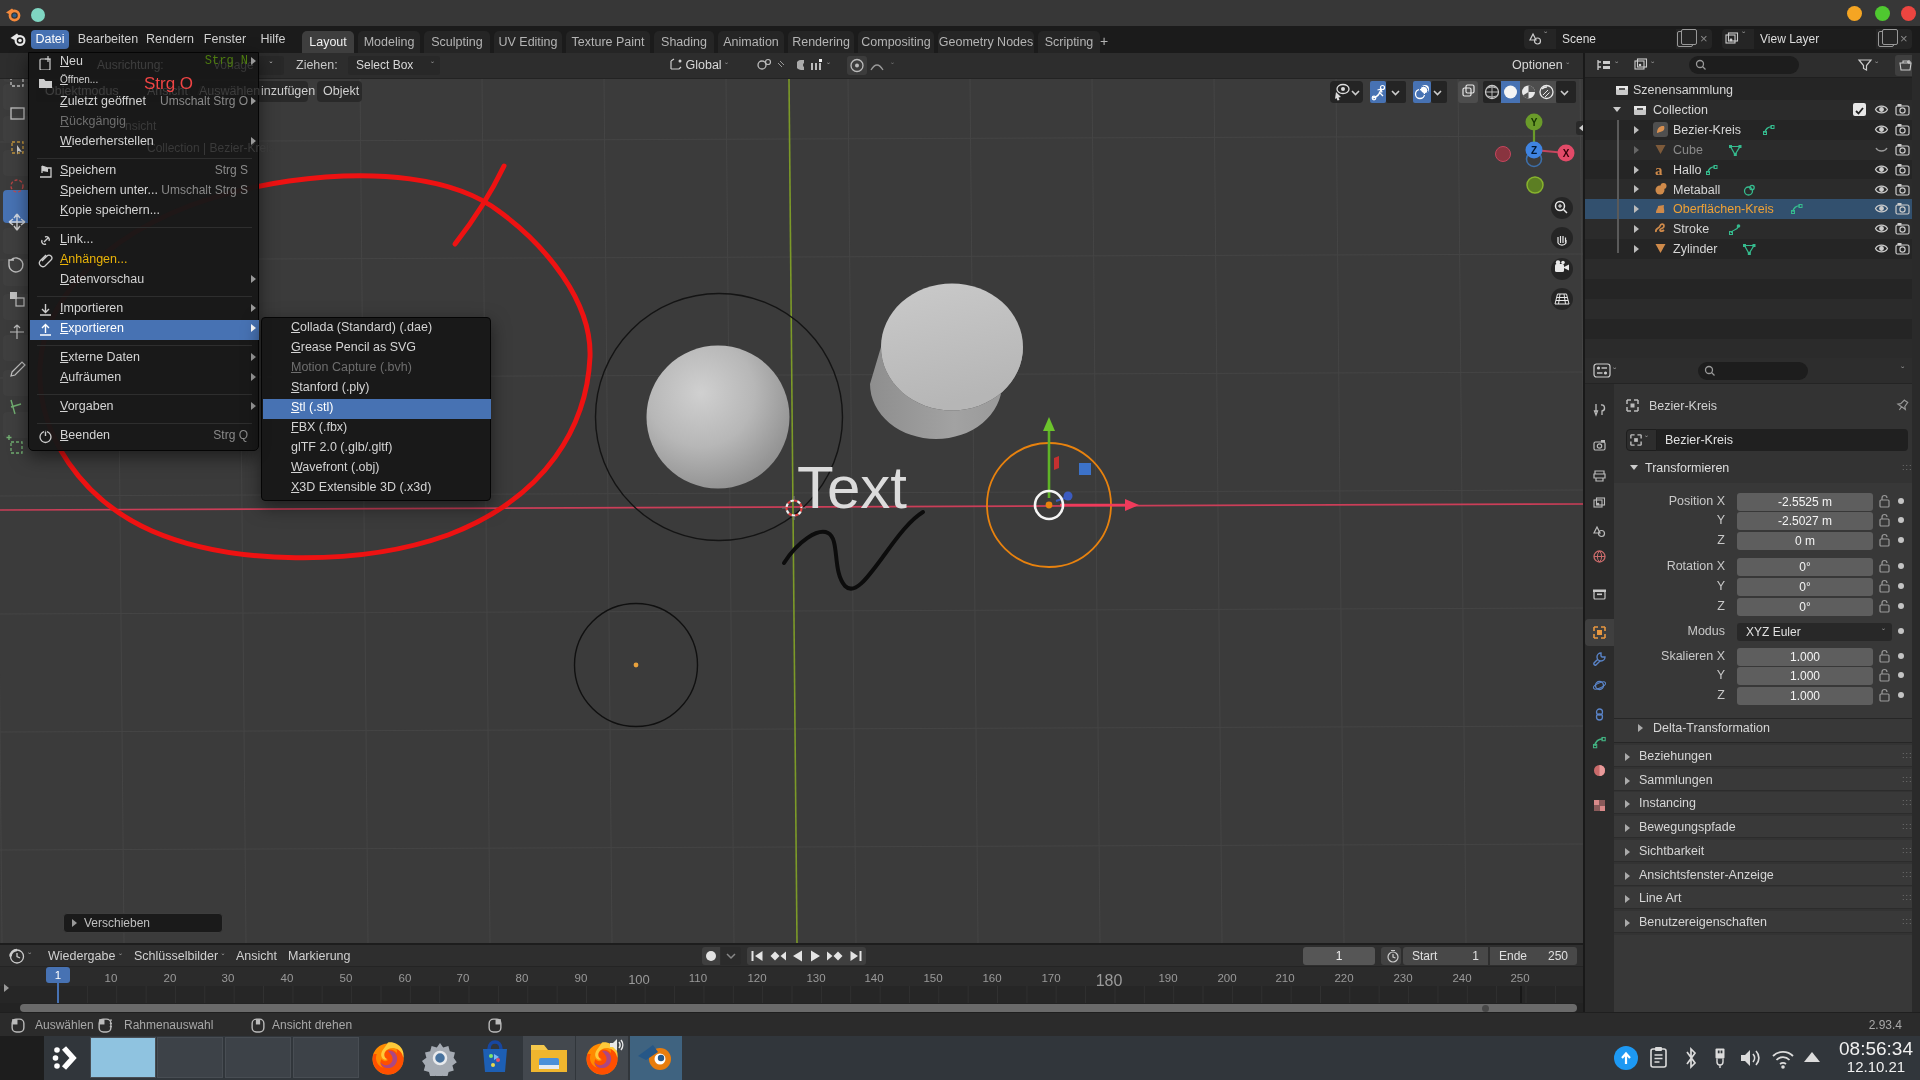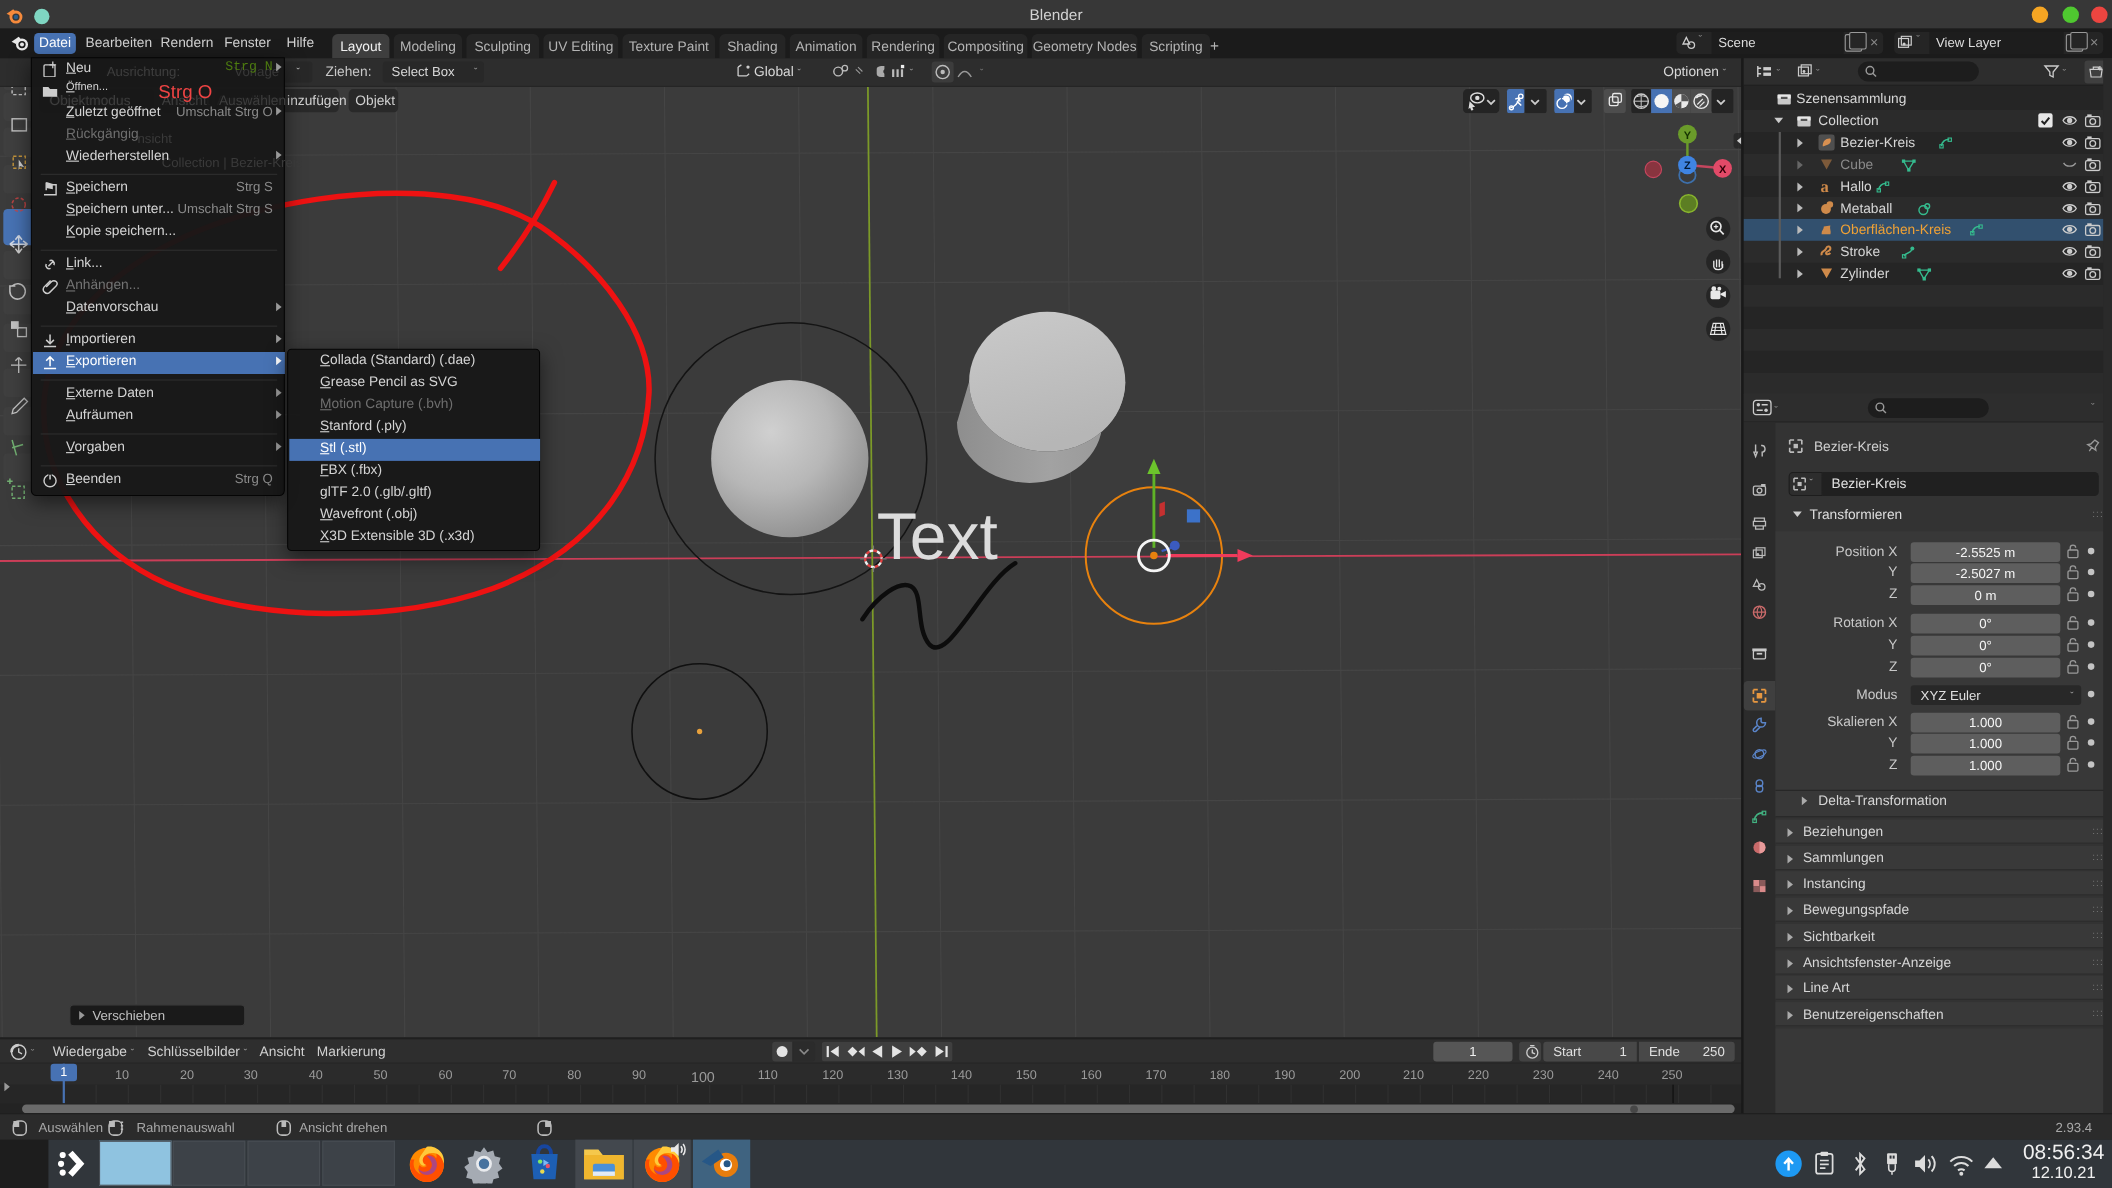--- a/index.html
+++ b/index.html
@@ -9,21 +9,20 @@
 .trl{position:absolute;width:0;height:0;border-top:5px solid transparent;border-bottom:5px solid transparent;border-right:6px solid #ccc;}
 </style></head><body>
 <div class="abs" style="left:0;top:0;width:1920px;height:1080px;">
 <div class="abs" style="left:0;top:0;width:1920px;height:26px;background:#373737;">
 <svg class="abs" style="left:5px;top:7px" width="16" height="15" viewBox="0 0 16 15">
         <circle cx="9.5" cy="8.5" r="4.6" fill="none" stroke="#f58a3c" stroke-width="2.6"></circle>
         <circle cx="9.5" cy="8.5" r="2" fill="#2b5d8a"></circle>
         <path d="M1 5.5 L7 1.5 L9.5 4 L5 7.5 Z" fill="#f58a3c"></path>
       </svg>
 <div class="abs" style="left:31px;top:8px;width:14px;height:14px;border-radius:50%;background:#7fd6c2;"></div>
-<div class="abs" style="left:0;top:5px;width:1920px;text-align:center;font-size:14px;color:#d2d2d2;">Blender</div>
 <div class="abs" style="left:1847px;top:6px;width:15px;height:15px;border-radius:50%;background:#f5a523;"></div>
 <div class="abs" style="left:1875px;top:6px;width:15px;height:15px;border-radius:50%;background:#4fc830;"></div>
 <div class="abs" style="left:1901px;top:6px;width:15px;height:15px;border-radius:50%;background:#ec4540;"></div>
 </div>
 <div class="abs" style="left:0;top:26px;width:1920px;height:27px;background:#1b1b1b;">
 <svg class="abs" style="left:9px;top:6px" width="18" height="15" viewBox="0 0 18 15">
         <circle cx="11" cy="8.5" r="4.4" fill="none" stroke="#e8e8e8" stroke-width="2.2"></circle>
         <circle cx="11" cy="8.5" r="1.8" fill="#e8e8e8"></circle>
         <path d="M1.5 6 L8 1.5 L10.5 4.2 L5.5 8 Z" fill="#e8e8e8"></path>
       </svg>
@@ -330,21 +329,21 @@
 <div class="abs" style="left:31px;top:130px;font-size:12.5px;color:#d4d4d4;white-space:nowrap;"><span style="text-decoration:underline">S</span>peichern unter...</div>
 <div class="abs" style="left:60px;top:130px;width:159px;text-align:right;font-size:12px;color:#8a8a8a;">Umschalt Strg S</div>
 <div class="abs" style="left:31px;top:150px;font-size:12.5px;color:#d4d4d4;white-space:nowrap;"><span style="text-decoration:underline">K</span>opie speichern...</div>
 <svg class="abs" style="left:9px;top:180px" width="15" height="15" viewBox="0 0 15 15">
         <path d="M6 9 L10 5 M4 7 a3 3 0 0 0 4 4 M11 8 a3 3 0 0 0 -4 -4" fill="none" stroke="#ccc" stroke-width="1.4"></path>
       </svg>
 <div class="abs" style="left:31px;top:179px;font-size:12.5px;color:#d4d4d4;white-space:nowrap;"><span style="text-decoration:underline">L</span>ink...</div>
 <svg class="abs" style="left:9px;top:200px" width="15" height="15" viewBox="0 0 15 15">
         <path d="M4 8 L9 3 a2.5 2.5 0 0 1 4 4 L7 13 a3.6 3.6 0 0 1 -5 -5 L8 2" fill="none" stroke="#ccc" stroke-width="1.3"></path>
       </svg>
-<div class="abs" style="left:31px;top:199px;font-size:12.5px;color:#737373;white-space:nowrap;"><span style="text-decoration:underline">A</span>nhängen...</div>
+<div class="abs" style="left:31px;top:199px;font-size:12.5px;color:#eab308;white-space:nowrap;"><span style="text-decoration:underline">A</span>nhängen...</div>
 <div class="abs" style="left:31px;top:219px;font-size:12.5px;color:#d4d4d4;white-space:nowrap;"><span style="text-decoration:underline">D</span>atenvorschau</div>
 <div class="trr" style="left:222px;top:222px;border-left-color:#999;"></div>
 <svg class="abs" style="left:9px;top:249px" width="15" height="15" viewBox="0 0 15 15">
         <path d="M7.5 2 L7.5 10 M4 7 L7.5 10.5 L11 7 M2 13 L13 13" stroke="#ccc" stroke-width="1.4" fill="none"></path>
       </svg>
 <div class="abs" style="left:31px;top:248px;font-size:12.5px;color:#d4d4d4;white-space:nowrap;"><span style="text-decoration:underline">I</span>mportieren</div>
 <div class="trr" style="left:222px;top:251px;border-left-color:#999;"></div>
 <div class="abs" style="left:1px;top:267px;width:229px;height:20px;background:#4772b3;"></div>
 <svg class="abs" style="left:9px;top:269px" width="15" height="15" viewBox="0 0 15 15">
         <path d="M7.5 11 L7.5 3 M4 6 L7.5 2.5 L11 6 M2 13 L13 13" stroke="#fff" stroke-width="1.4" fill="none"></path>
@@ -834,21 +833,21 @@
         <span class="abs" style="left:502px;width:40px;text-align:center;font-size:11.5px;color:#9a9a9a;">80</span>
         <span class="abs" style="left:561px;width:40px;text-align:center;font-size:11.5px;color:#9a9a9a;">90</span>
         <span class="abs" style="left:619px;width:40px;text-align:center;font-size:13px;color:#9a9a9a;">100</span>
         <span class="abs" style="left:678px;width:40px;text-align:center;font-size:11.5px;color:#9a9a9a;">110</span>
         <span class="abs" style="left:737px;width:40px;text-align:center;font-size:11.5px;color:#9a9a9a;">120</span>
         <span class="abs" style="left:796px;width:40px;text-align:center;font-size:11.5px;color:#9a9a9a;">130</span>
         <span class="abs" style="left:854px;width:40px;text-align:center;font-size:11.5px;color:#9a9a9a;">140</span>
         <span class="abs" style="left:913px;width:40px;text-align:center;font-size:11.5px;color:#9a9a9a;">150</span>
         <span class="abs" style="left:972px;width:40px;text-align:center;font-size:11.5px;color:#9a9a9a;">160</span>
         <span class="abs" style="left:1031px;width:40px;text-align:center;font-size:11.5px;color:#9a9a9a;">170</span>
-        <span class="abs" style="left:1089px;width:40px;text-align:center;font-size:11px;color:#9a9a9a;">180</span>
+        <span class="abs" style="left:1089px;width:40px;text-align:center;font-size:16px;color:#9a9a9a;">180</span>
         <span class="abs" style="left:1148px;width:40px;text-align:center;font-size:11.5px;color:#9a9a9a;">190</span>
         <span class="abs" style="left:1207px;width:40px;text-align:center;font-size:11.5px;color:#9a9a9a;">200</span>
         <span class="abs" style="left:1265px;width:40px;text-align:center;font-size:11.5px;color:#9a9a9a;">210</span>
         <span class="abs" style="left:1324px;width:40px;text-align:center;font-size:11.5px;color:#9a9a9a;">220</span>
         <span class="abs" style="left:1383px;width:40px;text-align:center;font-size:11.5px;color:#9a9a9a;">230</span>
         <span class="abs" style="left:1442px;width:40px;text-align:center;font-size:11.5px;color:#9a9a9a;">240</span>
         <span class="abs" style="left:1500px;width:40px;text-align:center;font-size:11.5px;color:#9a9a9a;">250</span>
       </div>
 <div class="abs" style="left:0;top:41px;width:1583px;height:17px;background:#262626;"></div>
 <svg class="abs" style="left:0;top:41px" width="1583" height="17" viewBox="0 0 1583 17">

